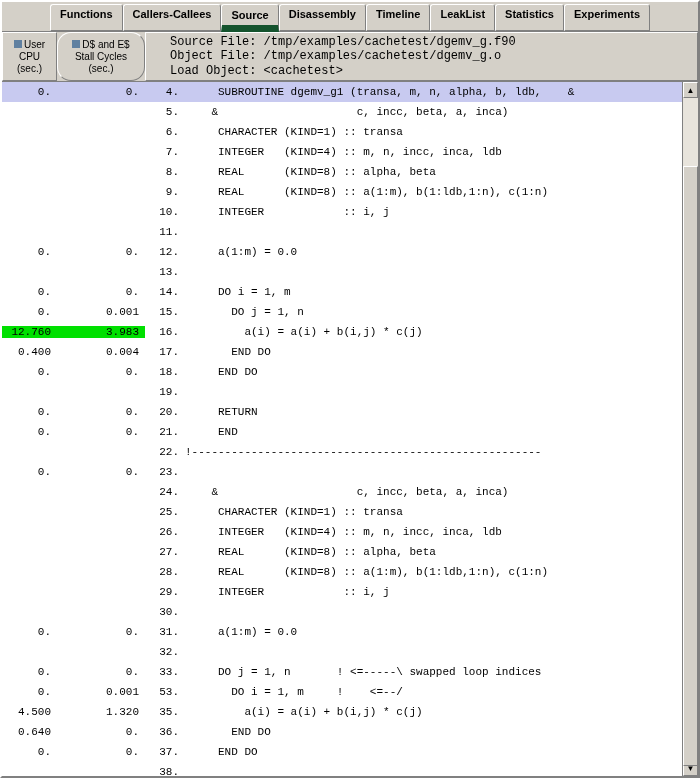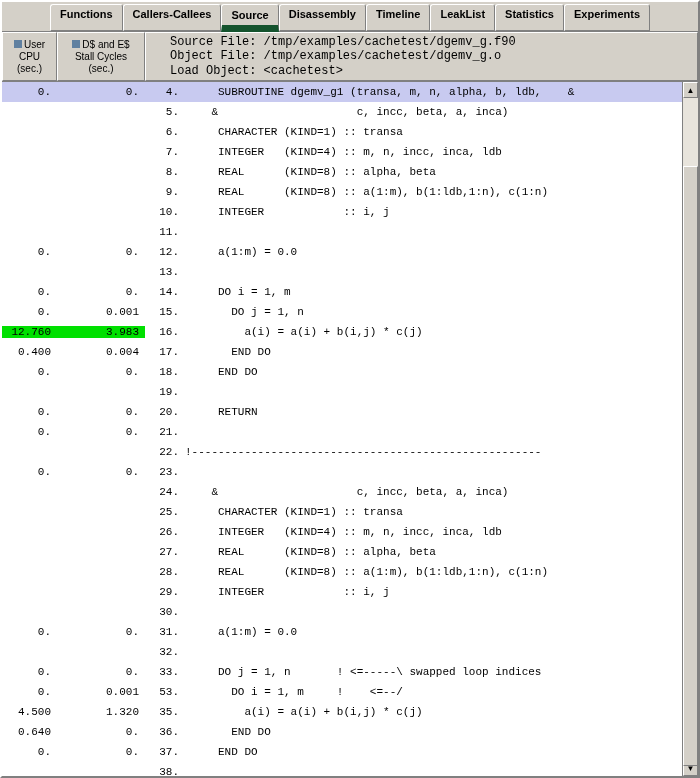--- a/index.html
+++ b/index.html
@@ -77,21 +77,21 @@
     border-right: 1px solid #808080;
     border-left: 1px solid #fff;
     border-top: 1px solid #fff;
     border-bottom: 1px solid #808080;
     font-size: 10px;
     text-align: center;
     padding: 2px 2px;
     line-height: 1.2;
   }
   .col-usercpu { width: 55px; }
-  .col-stall { width: 88px; }
+  .col-stall { width: 88px; border-radius: 14px; }
   .col-source { flex: 1; text-align: center; padding-left: 24px; align-items: flex-start; font-family: "Courier New", monospace; font-size: 12px; }
   .icon-bar {
     width: 8px; height: 8px; display: inline-block; background: #6080a0; margin-right: 2px;
   }
   .body-area {
     flex: 1;
     display: flex;
     overflow: hidden;
   }
   .scroll-area {
@@ -293,20 +293,21 @@
             <div class="row">
               <div class="cell-cpu">0.</div>
               <div class="cell-stall">0.</div>
               <div class="cell-lineno">20.</div>
               <div class="cell-code">     RETURN</div>
             </div>
             <div class="row">
               <div class="cell-cpu">0.</div>
               <div class="cell-stall">0.</div>
               <div class="cell-lineno">21.</div>
+              <div class="cell-code">     END</div>
             </div>
             <div class="row">
               <div class="cell-cpu"></div>
               <div class="cell-stall"></div>
               <div class="cell-lineno">22.</div>
               <div class="cell-code">!-----------------------------------------------------</div>
             </div>
             <div class="row">
               <div class="cell-cpu">0.</div>
               <div class="cell-stall">0.</div>

